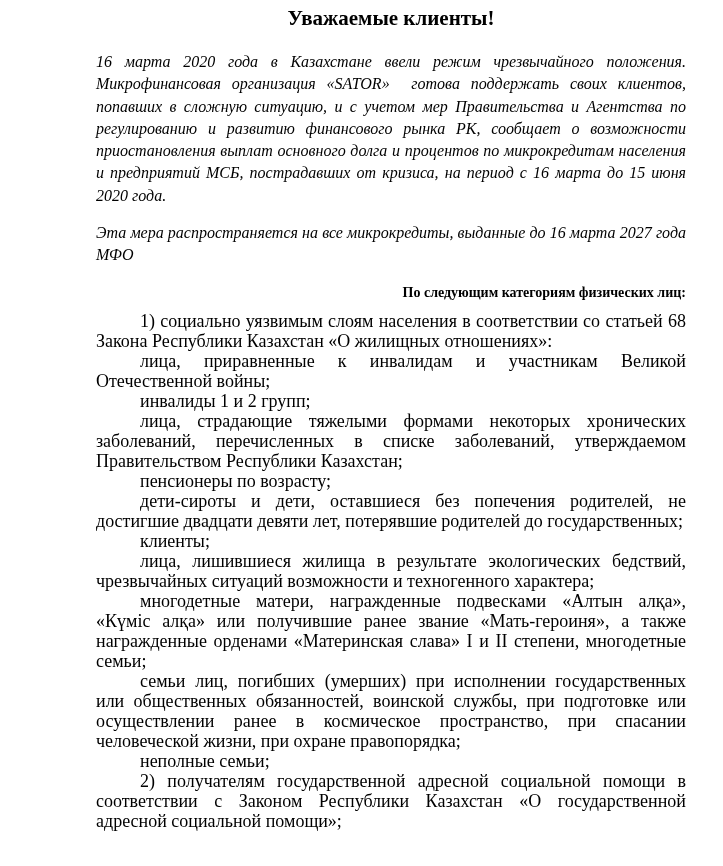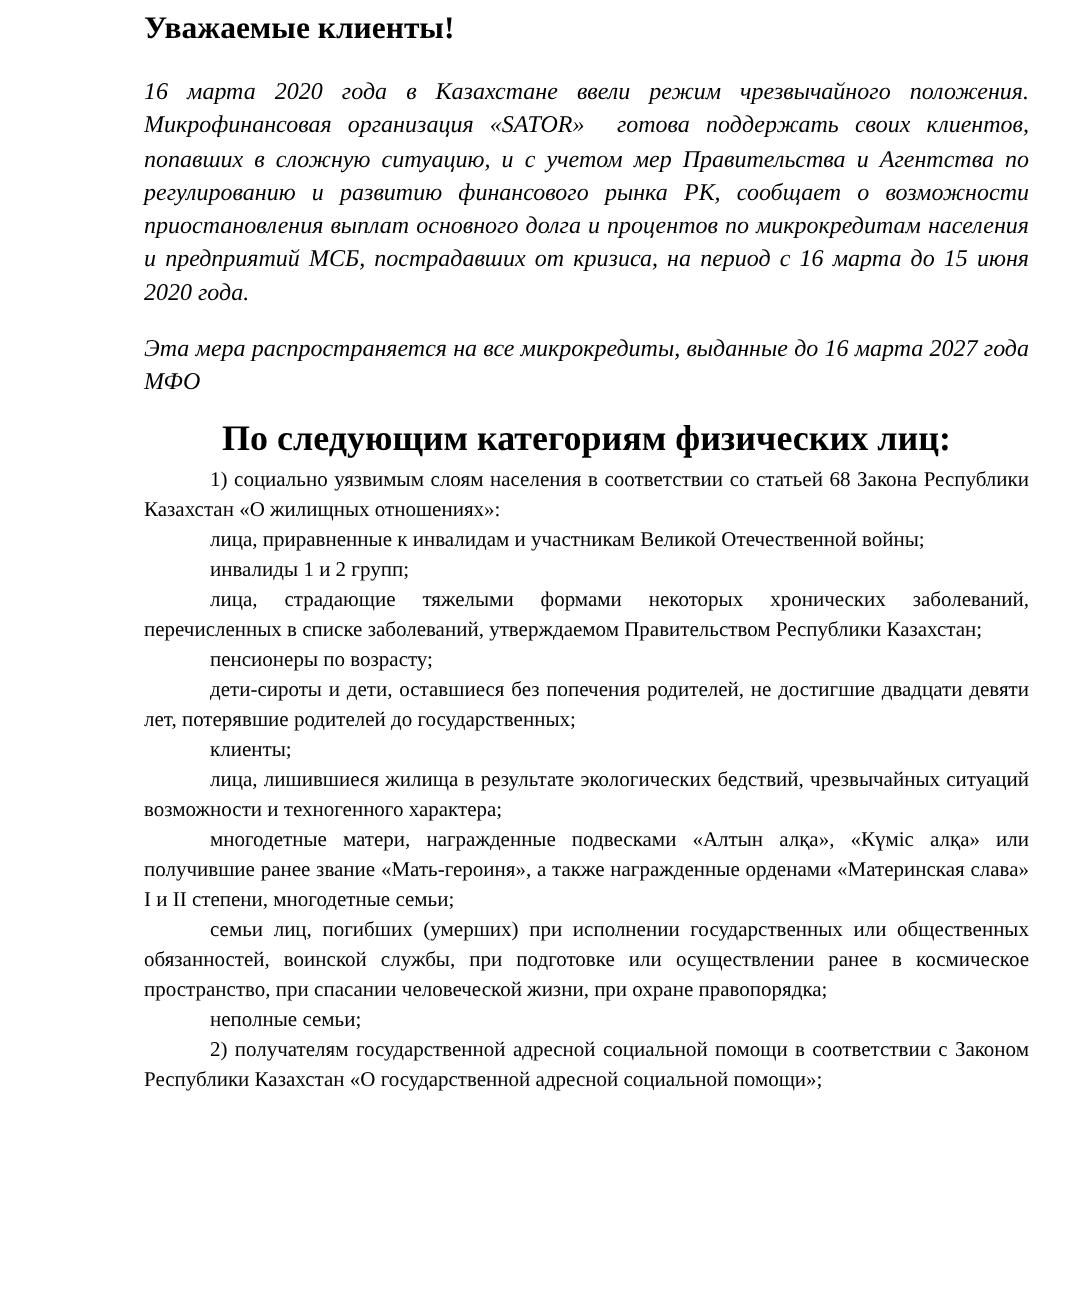--- a/index.html
+++ b/index.html
@@ -16,38 +16,39 @@
     color: #000000;
     padding: 6px 37px 0 96px;
     overflow: hidden;
     font-family: "Liberation Serif", "DejaVu Serif", serif;
     -webkit-font-smoothing: antialiased;
   }
   .doc-title {
     font-size: 21px;
     font-weight: bold;
     line-height: 25px;
+    text-align: center;
     margin: 0 0 20px 0;
   }
   .body-paragraph {
     font-size: 16px;
     line-height: 22.3px;
     text-align: justify;
     margin: 0 0 15px 0;
     font-style: italic;
   }
   .section-heading {
-    font-size: 24px;
+    font-size: 14px;
     font-weight: bold;
     line-height: 22px;
-    text-align: center;
+    text-align: right;
     margin: 0 0 7px 0;
   }
   .list-paragraph {
-    font-size: 14px;
+    font-size: 18px;
     line-height: 20px;
     text-align: justify;
     text-indent: 44px;
     margin: 0;
   }
 </style>
 </head>
 <body>
 
 <div class="page">

